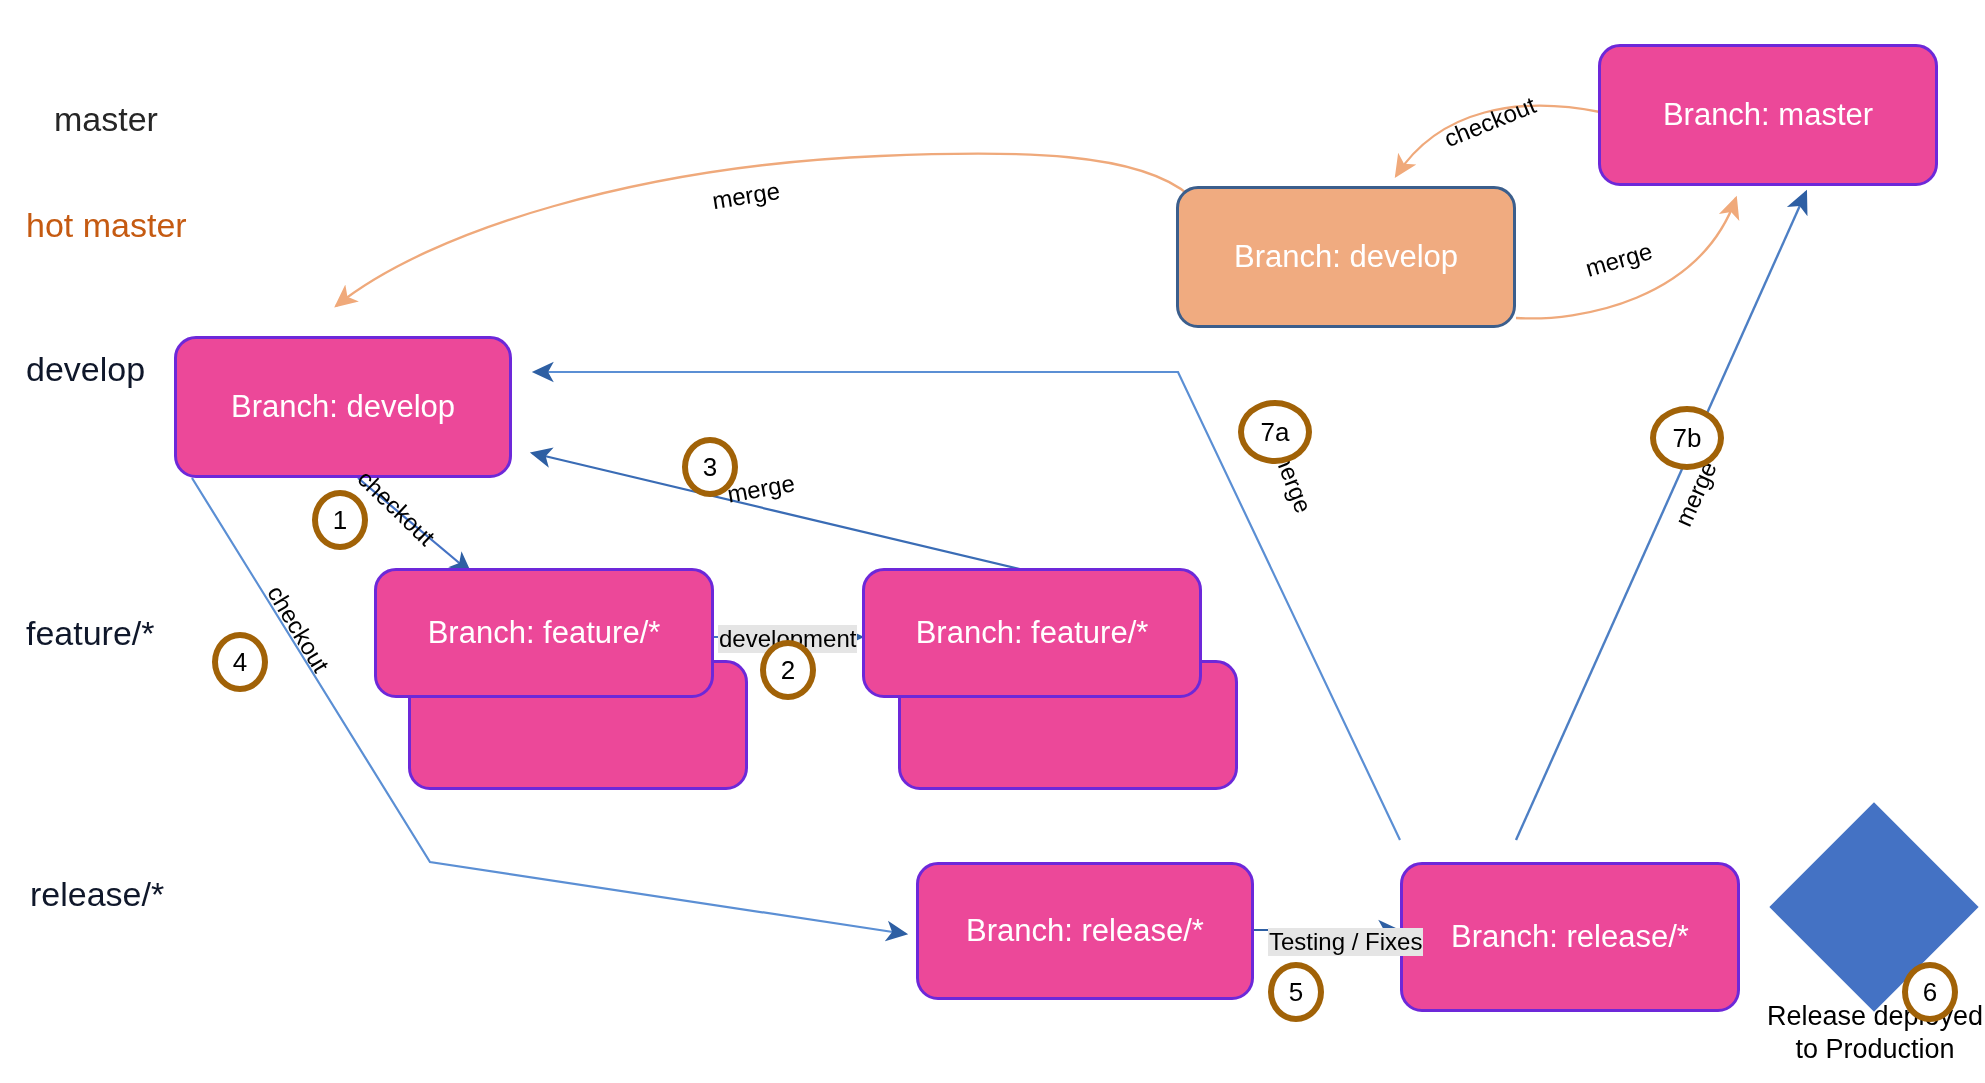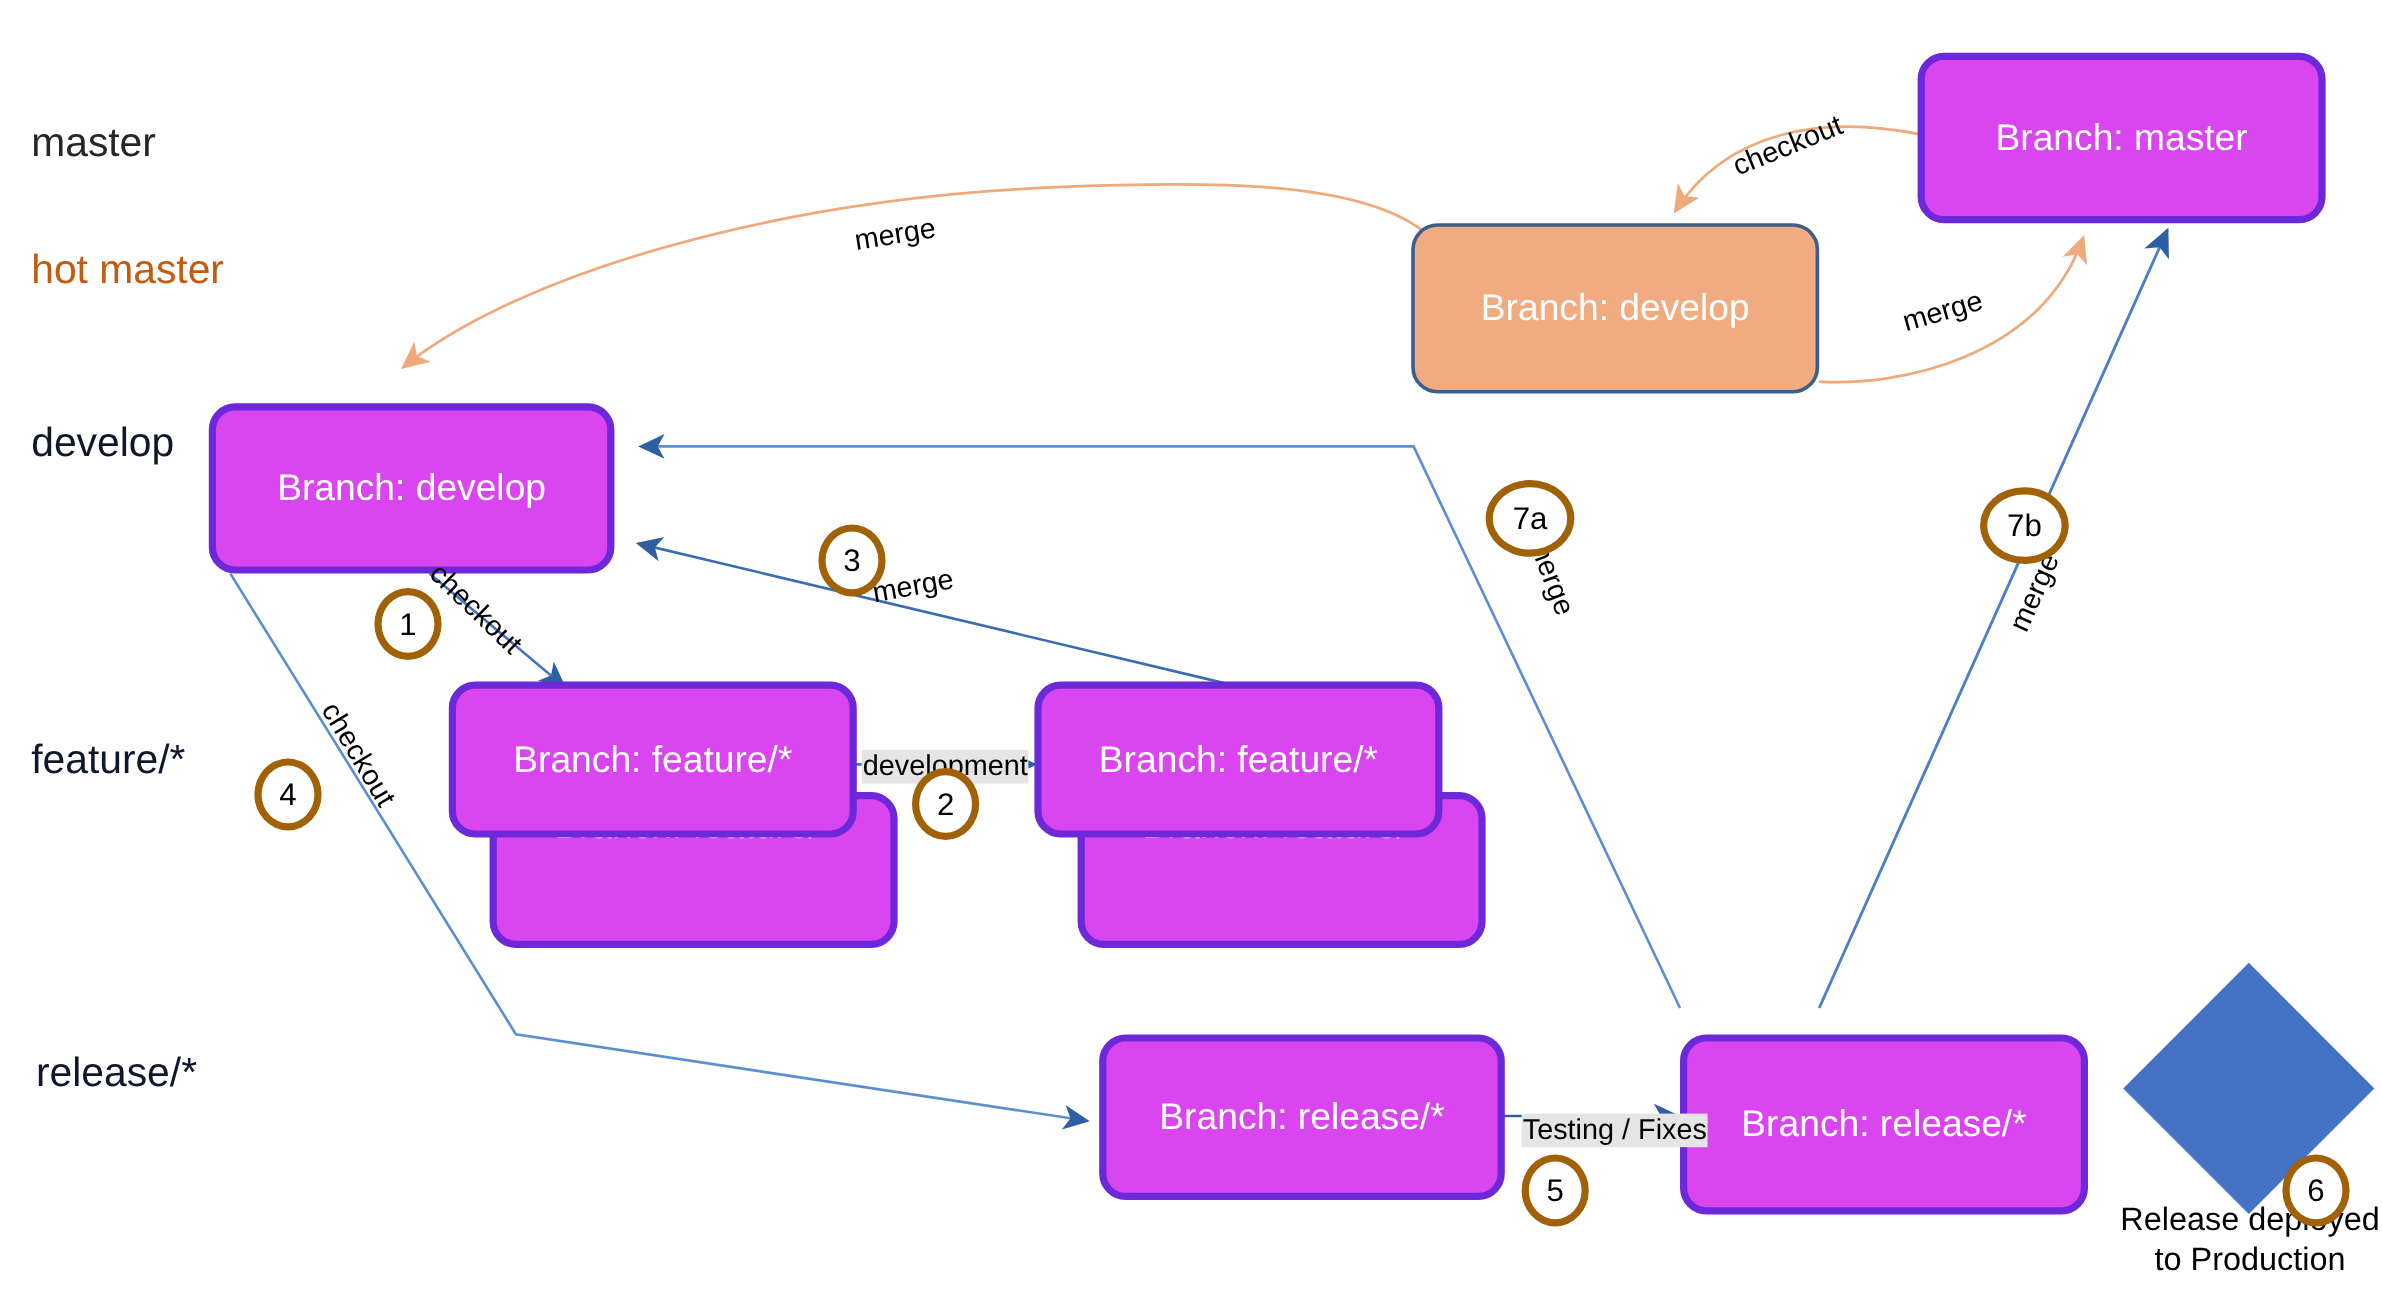--- a/index.html
+++ b/index.html
@@ -32,29 +32,29 @@
     font-size: 40px;
     font-weight: bold;
     color: #000000;
     letter-spacing: 0.5px;
   }
   .lane-label {
     position: absolute;
     font-size: 34px;
     white-space: nowrap;
   }
-  .lane-master  { color: #262626; }
+  .lane-master  { color: #262626; margin-left: 28px; }
   .lane-hotfix  { color: #C55A11; }
   .lane-blue    { color: #0f172a; }
 
   .node {
     position: absolute;
     border-radius: 22px;
-    border: 6px solid #6d28d9;
-    background: #d946ef;
+    border: 3px solid #6d28d9;
+    background: #ec4899;
     color: #ffffff;
     display: flex;
     align-items: center;
     justify-content: center;
     font-size: 31px;
     box-sizing: border-box;
     text-align: center;
   }
   .node.orange {
     background: #F0AB80;

